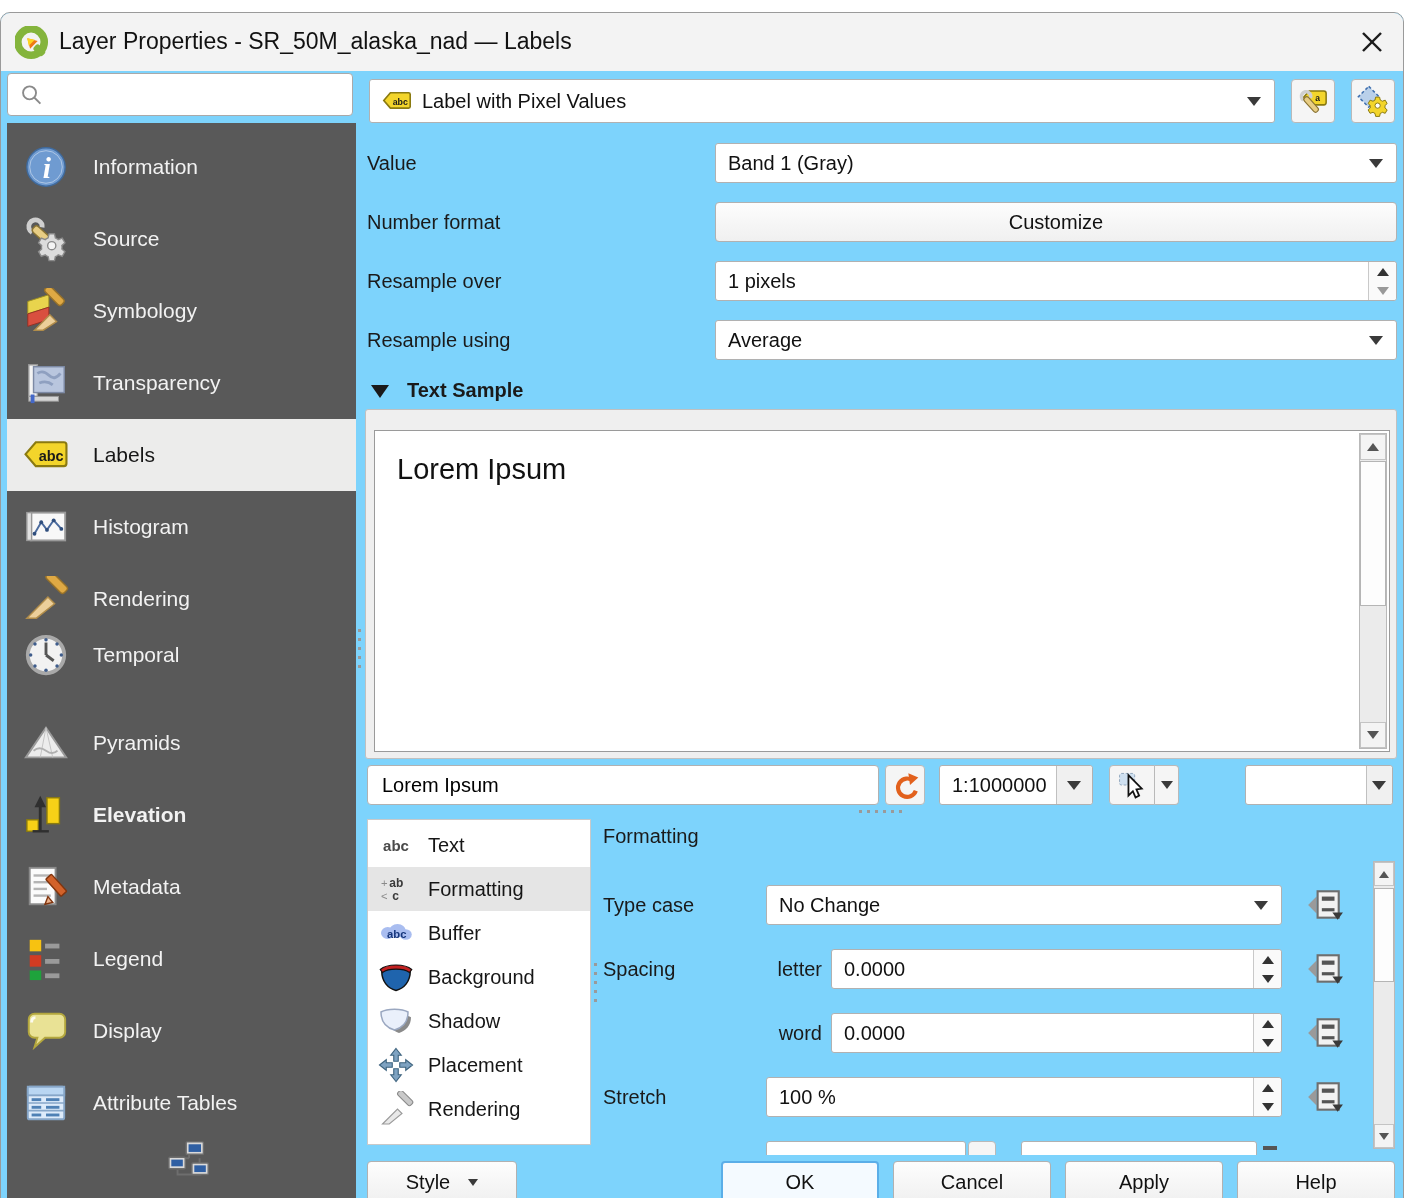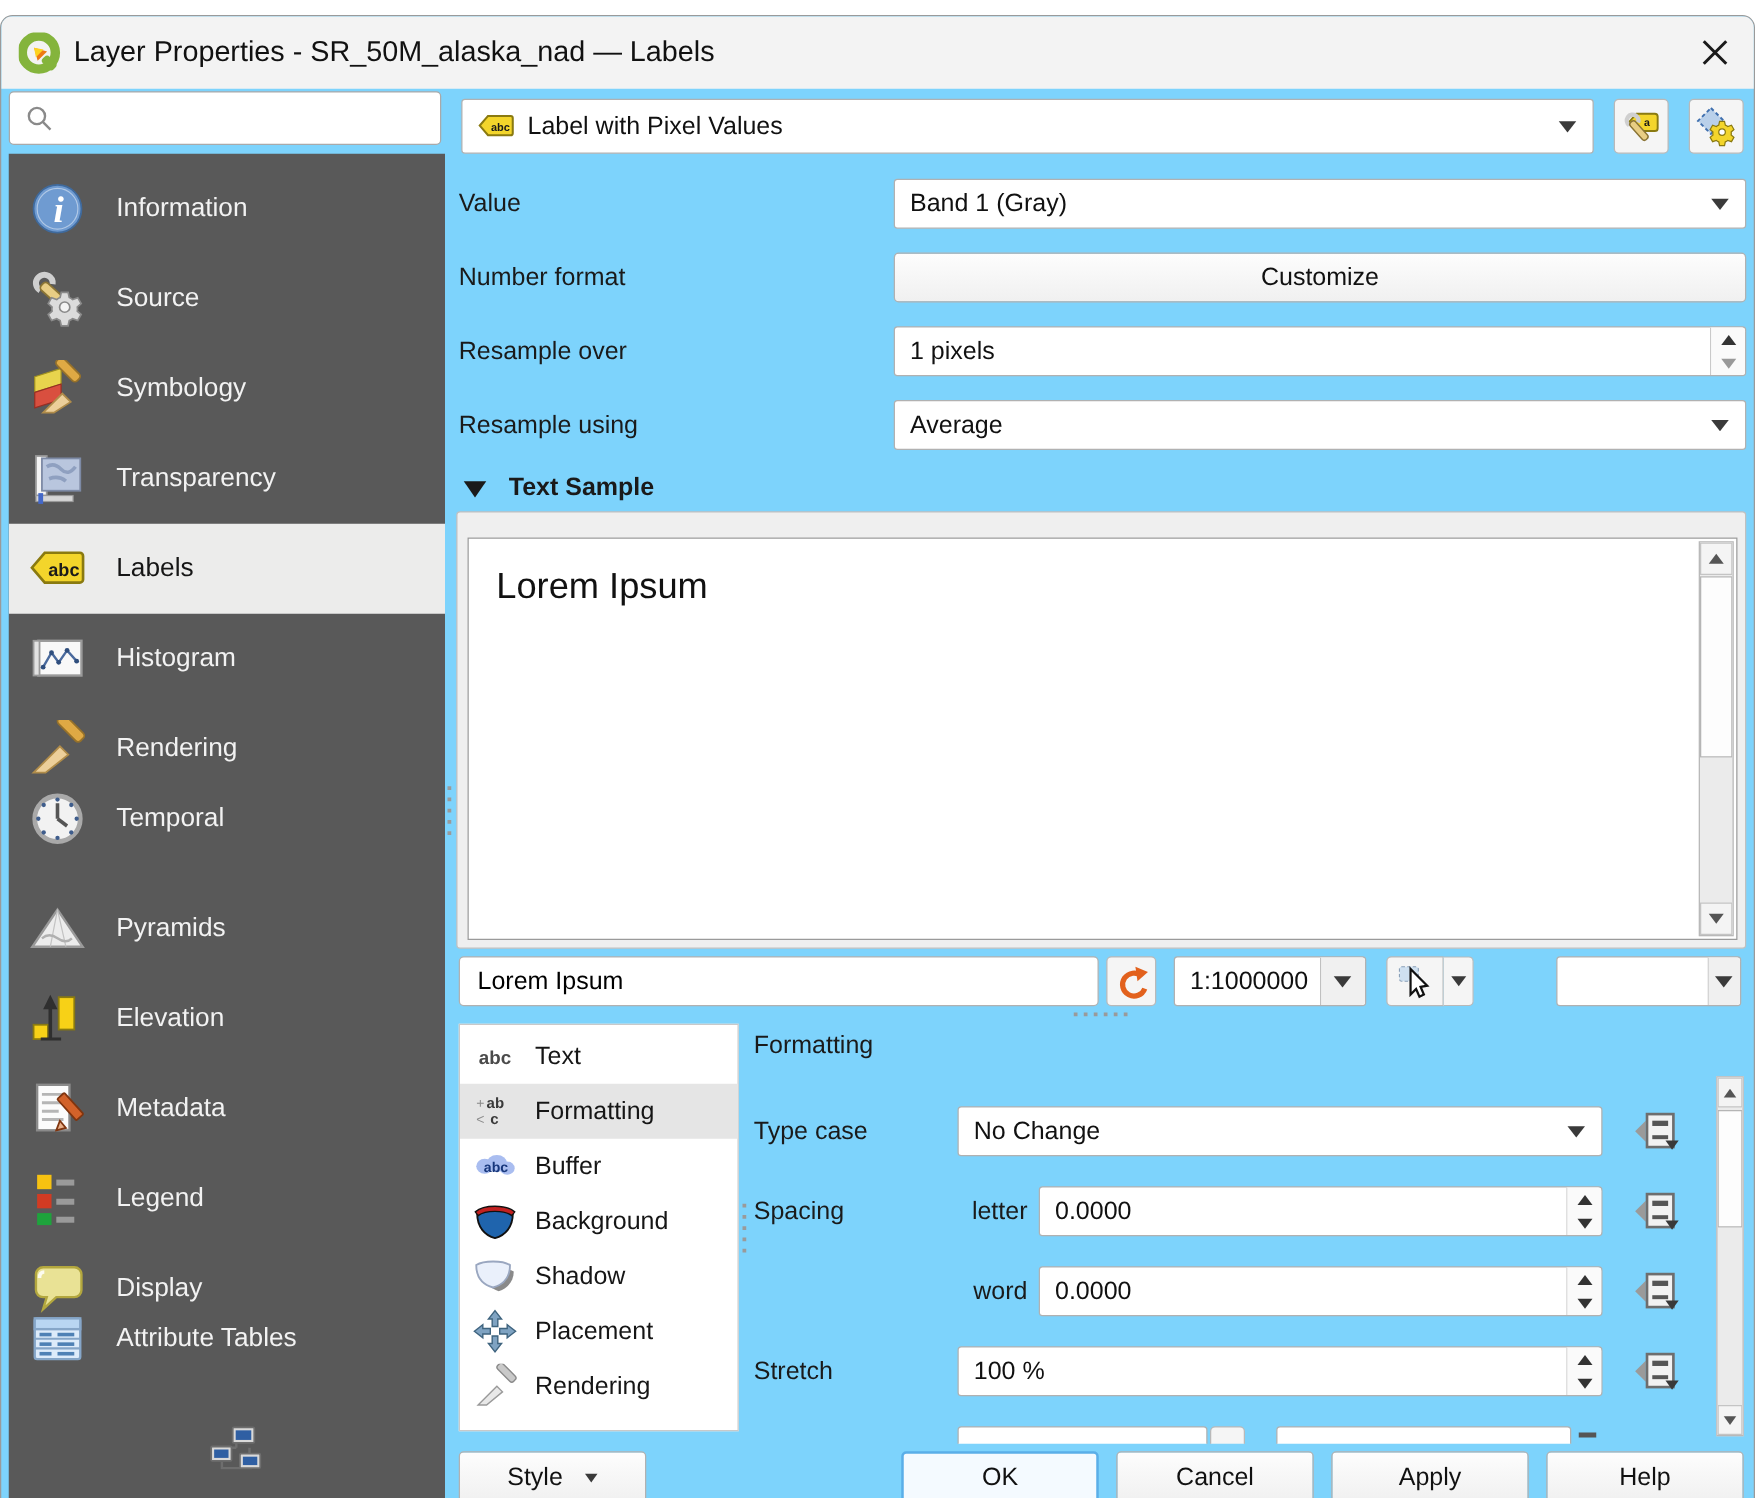--- a/index.html
+++ b/index.html
@@ -186,21 +186,21 @@
     <div class="side-item" style="top:584px;">
       <svg viewBox="0 0 48 48">
         <polygon points="24,8 45,39 3,39" fill="#ececec" stroke="#9a9a9a" stroke-width="2"></polygon>
         <polyline points="24,8 18,39" stroke="#c2c2c2" fill="none"></polyline>
         <polyline points="24,8 31,39" stroke="#c2c2c2" fill="none"></polyline>
         <path d="M11 32 q6 -5 13 0 t12 0" stroke="#b0b0b0" fill="none" stroke-width="2"></path>
       </svg>
       <span>Pyramids</span>
     </div>
 
-    <div class="side-item" style="top:656px;">
+    <div class="side-item" style="top:656px;font-weight:bold;">
       <svg viewBox="0 0 48 48">
         <rect x="25" y="6" width="13" height="27" fill="#f7d117" stroke="#8a7a10" stroke-width="1.5"></rect>
         <rect x="4" y="29" width="12" height="12" fill="#f7d117" stroke="#8a7a10" stroke-width="1.5"></rect>
         <line x1="18" y1="41" x2="18" y2="13" stroke="#2f2f2f" stroke-width="3"></line>
         <polygon points="18,4 12,16 24,16" fill="#2f2f2f"></polygon>
         <line x1="10" y1="41" x2="27" y2="41" stroke="#2f2f2f" stroke-width="2.5"></line>
       </svg>
       <span>Elevation</span>
     </div>
 
@@ -232,21 +232,21 @@
     </div>
 
     <div class="side-item" style="top:872px;">
       <svg viewBox="0 0 48 48">
         <path d="M12 6 h26 a6 6 0 0 1 6 6 v13 a6 6 0 0 1 -6 6 h-15 l-11 10 3 -10 h-3 a6 6 0 0 1 -6 -6 v-13 a6 6 0 0 1 6 -6 z" fill="#e9e295" stroke="#b3a73e" stroke-width="2"></path>
         <path d="M13 10 q-4 0 -4 5" stroke="#fff" fill="none" stroke-width="3" opacity="0.85"></path>
       </svg>
       <span>Display</span>
     </div>
 
-    <div class="side-item" style="top:912px;">
+    <div class="side-item" style="top:944px;">
       <svg viewBox="0 0 48 48">
         <rect x="5" y="7" width="38" height="34" rx="2" fill="#ddebfa" stroke="#86a6c8" stroke-width="2"></rect>
         <rect x="5" y="7" width="38" height="9" fill="#b9d6f2" stroke="#86a6c8" stroke-width="2"></rect>
         <g stroke="#86a6c8" stroke-width="1.8">
             <line x1="5" y1="24" x2="43" y2="24"></line>
             <line x1="5" y1="32" x2="43" y2="32"></line>
           </g>
         <g fill="#4f81b5">
             <rect x="9" y="19" width="10" height="3"></rect>
             <rect x="9" y="27" width="10" height="3"></rect>

